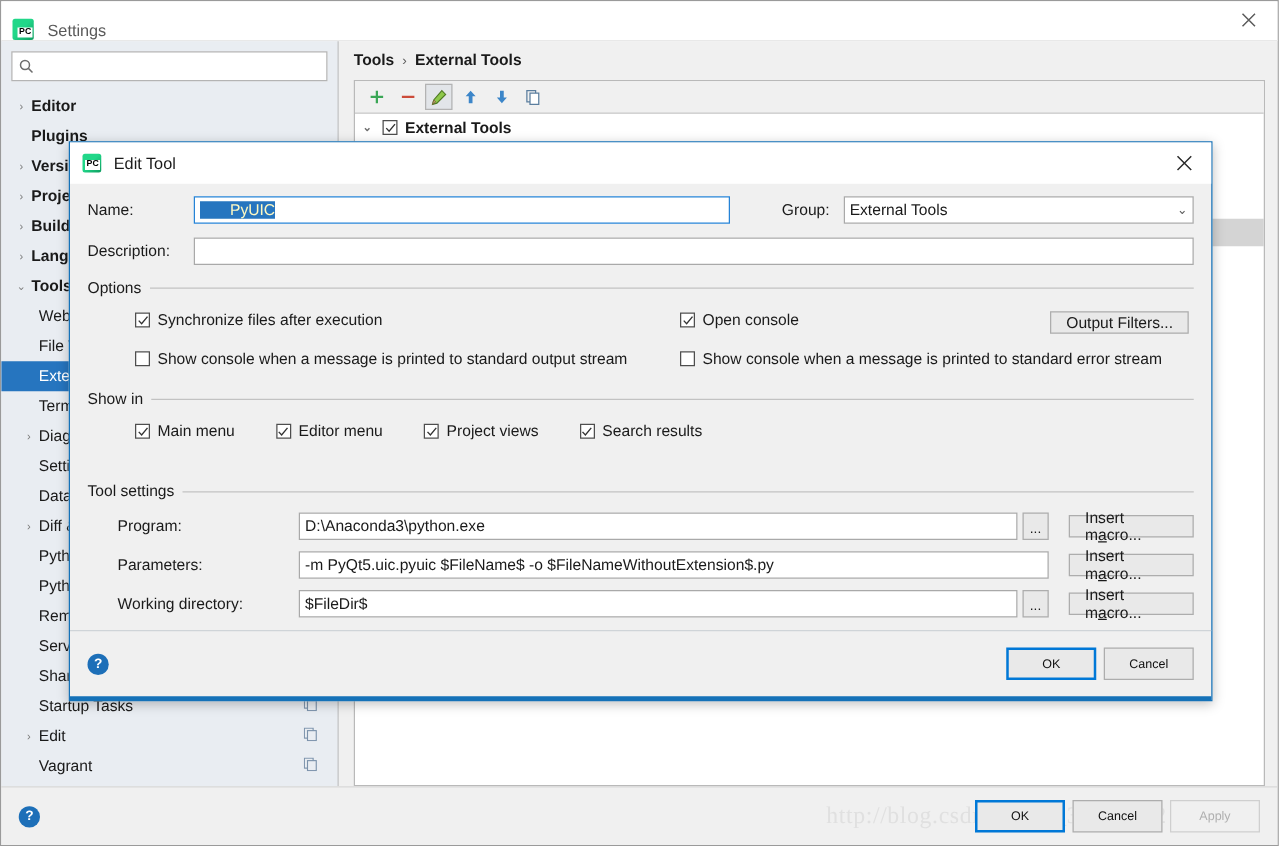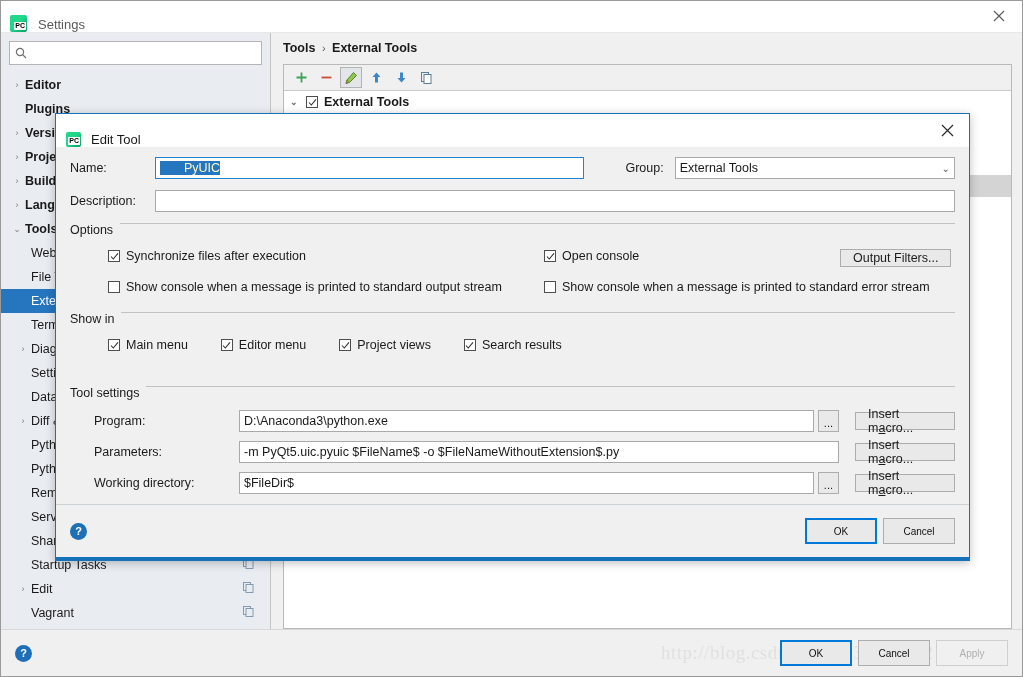--- a/index.html
+++ b/index.html
@@ -177,21 +177,21 @@
     position: absolute; left: 55px; top: 113px;
     width: 915px; height: 448px;
     background: #f0f0f0;
     border: 1px solid #1572b8;
     box-sizing: border-box;
     box-shadow: 0 2px 9px rgba(0,0,0,0.25);
     display: flex; flex-direction: column;
   }
   .dlg-title {
     height: 33px; min-height: 33px; background: #fff;
-    display: flex; align-items: flex-end; position: relative;
+    display: flex; align-items: center; position: relative;
   }
   .dlg-title .pc-logo { margin-left: 10px; width: 15px; height: 15px; }
   .dlg-title .t { margin-left: 10px; font-size: 13px; color: #1a1a1a; }
   .dlg-close {
     position: absolute; right: 0; top: 0; width: 44px; height: 32px;
     display: flex; align-items: center; justify-content: center; cursor: pointer;
   }
   .dlg-body { flex: 1; padding: 10px 14px 0 14px; }
   .row { display: flex; align-items: center; margin-bottom: 11px; }
   .lab { font-size: 12.5px; color: #1a1a1a; }
@@ -205,21 +205,21 @@
   .sel-text { background: #2675bf; color: #fef9c3; padding-left: 24px; }
   .combo {
     height: 22px; background: #fff; border: 1px solid #a9a9a9;
     box-sizing: border-box; display: flex; align-items: center;
     padding: 0 4px; font-size: 12.5px; position: relative;
     cursor: pointer;
   }
   .combo .arr { margin-left: auto; color: #5a5a5a; font-size: 10px; }
   
   .gbox { margin-top: 3px; margin-bottom: 9px; }
-  .gtitle { display: flex; font-size: 12.5px; color: #1a1a1a; }
+  .gtitle { display: flex; align-items: center; font-size: 12.5px; color: #1a1a1a; }
   .gtitle .line { flex: 1; height: 1px; background: #c2c2c2; margin-left: 7px; }
   .gcontent { padding: 12px 0 0 38px; }
   .chkline { display: flex; align-items: flex-start; font-size: 12.5px; }
   .chkline + .chkline { margin-top: 13px; }
   .chk-item { display: flex; align-items: center; cursor: pointer; }
   .sm-btn {
     height: 18px; padding: 0 12px; background: #e9e9e9;
     border: 1px solid #adadad; font-size: 12.5px; cursor: pointer;
     font-family: "Liberation Sans", sans-serif;
     display: flex; align-items: center; justify-content: center; box-sizing: border-box;

